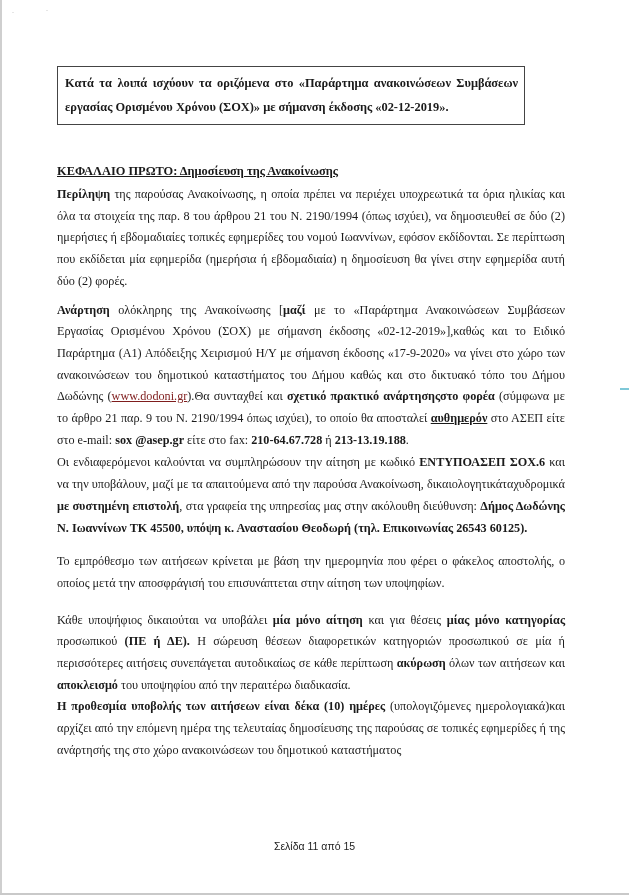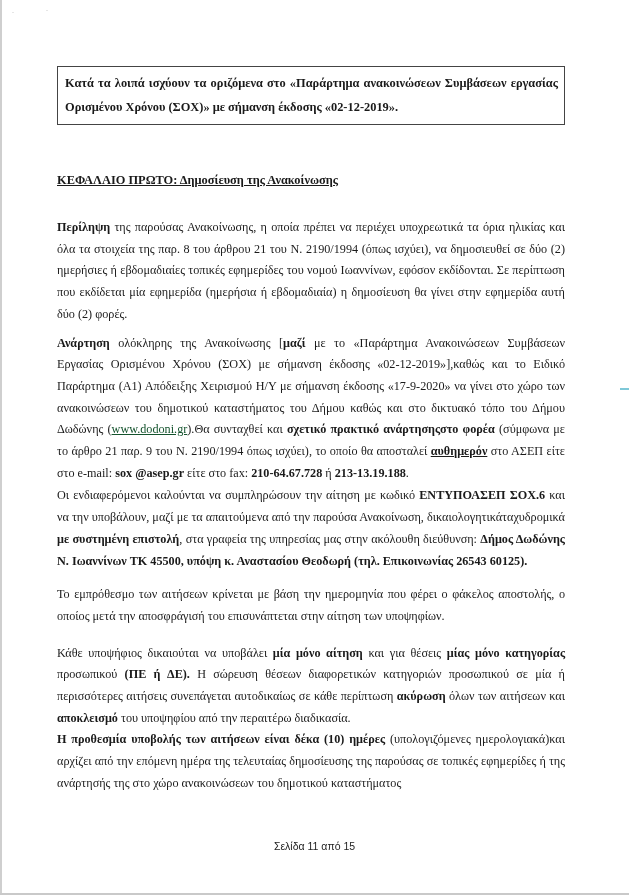--- a/index.html
+++ b/index.html
@@ -7,36 +7,36 @@
     width: 629px; height: 895px; position: relative; overflow: hidden;
     font-family: "Liberation Serif", "DejaVu Serif", serif;
     color: #1a1a1a;
   }
   .page-edge-left { position: absolute; left: 0; top: 0; width: 2px; height: 895px; background: #cfcfcf; }
   .page-edge-bottom { position: absolute; left: 0; bottom: 0; width: 629px; height: 2px; background: #c9c9c9; }
   .scan-mark { position: absolute; font-size: 6px; color: #888; }
   .margin-mark { position: absolute; left: 620px; top: 388px; width: 9px; height: 2px; background: #7ec8d8; }
 
   .notice-box {
-    position: absolute; left: 57px; top: 66px; width: 508px;
+    position: absolute; left: 57px; top: 66px; width: 468px;
     border: 1px solid #444; padding: 4px 6px 5px 7px; box-sizing: border-box;
     font-weight: bold; font-size: 12.4px; line-height: 24px; text-align: justify;
   }
 
   .content { position: absolute; left: 57px; top: 150px; width: 508px; }
   .chapter-title {
     font-weight: bold; text-decoration: underline; font-size: 12.4px; margin: 0;
     line-height: 18px;
   }
   .para {
     font-size: 12.2px; line-height: 21.7px; text-align: justify; margin: 0;
   }
   .b { font-weight: bold; }
   .bu { font-weight: bold; text-decoration: underline; }
-  .link { text-decoration: underline; color: #14532d; }
+  .link { text-decoration: underline; color: #7f1d1d; }
 
   .page-footer {
     position: absolute; left: 0; width: 629px; top: 840px; text-align: center;
     font-family: "Liberation Sans", "DejaVu Sans", sans-serif; font-size: 10.5px; color: #222;
   }
 </style>
 </head>
 <body>
 
 <div class="page-edge-left"></div>
@@ -44,23 +44,23 @@
 <div class="scan-mark" style="left:12px;top:10px;">·</div>
 <div class="scan-mark" style="left:46px;top:8px;">·</div>
 <div class="margin-mark"></div>
 
 <div class="notice-box">
   <span>Κατά τα λοιπά ισχύουν τα οριζόμενα στο «Παράρτημα ανακοινώσεων Συμβάσεων εργασίας Ορισμένου Χρόνου (ΣΟΧ)» με σήμανση έκδοσης «02-12-2019».</span>
 </div>
 
 <div class="content">
 
-  <h2 class="chapter-title" style="margin-top:21px;">ΚΕΦΑΛΑΙΟ ΠΡΩΤΟ: Δημοσίευση της Ανακοίνωσης</h2>
+  <h2 class="chapter-title" style="margin-top:12px;">ΚΕΦΑΛΑΙΟ ΠΡΩΤΟ: Δημοσίευση της Ανακοίνωσης</h2>
 
-  <p class="para" style="margin-top:28px;">
+  <p class="para" style="margin-top:4px;">
     <span class="b">Περίληψη</span><span> της παρούσας Ανακοίνωσης, η οποία πρέπει να περιέχει υποχρεωτικά τα όρια ηλικίας και όλα τα στοιχεία της παρ. 8 του άρθρου 21 του Ν. 2190/1994 (όπως ισχύει), να δημοσιευθεί σε δύο (2) ημερήσιες ή εβδομαδιαίες τοπικές εφημερίδες του νομού Ιωαννίνων, εφόσον εκδίδονται. Σε περίπτωση που εκδίδεται μία εφημερίδα (ημερήσια ή εβδομαδιαία) η δημοσίευση θα γίνει στην εφημερίδα αυτή δύο (2) φορές.</span>
   </p>
 
   <p class="para" style="margin-top:7px;">
     <span class="b">Ανάρτηση</span><span> ολόκληρης της Ανακοίνωσης [</span><span class="b">μαζί</span><span> με το «Παράρτημα Ανακοινώσεων Συμβάσεων Εργασίας Ορισμένου Χρόνου (ΣΟΧ) με σήμανση έκδοσης «02-12-2019»],καθώς και το Ειδικό Παράρτημα (Α1) Απόδειξης Χειρισμού Η/Υ με σήμανση έκδοσης «17-9-2020» να γίνει στο χώρο των ανακοινώσεων του δημοτικού καταστήματος του Δήμου καθώς και στο δικτυακό τόπο του Δήμου Δωδώνης (</span><a class="link">www.dodoni.gr</a><span>).Θα συνταχθεί και </span><span class="b">σχετικό πρακτικό ανάρτησηςστο φορέα</span><span> (σύμφωνα με το άρθρο 21 παρ. 9 του Ν. 2190/1994 όπως ισχύει), το οποίο θα αποσταλεί </span><span class="bu">αυθημερόν</span><span> στο ΑΣΕΠ είτε στο e-mail: </span><span class="b">sox @asep.gr</span><span> είτε στο fax: </span><span class="b">210-64.67.728</span><span> ή </span><span class="b">213-13.19.188</span><span>.</span>
   </p>
 
 
   <p class="para" style="margin-top:1px;">
     <span>Οι ενδιαφερόμενοι καλούνται να συμπληρώσουν την αίτηση με κωδικό </span><span class="b">ΕΝΤΥΠΟΑΣΕΠ ΣΟΧ.6</span><span> και να την υποβάλουν, μαζί με τα απαιτούμενα από την παρούσα Ανακοίνωση, δικαιολογητικάταχυδρομικά </span><span class="b">με συστημένη επιστολή</span><span>, στα γραφεία της υπηρεσίας μας στην ακόλουθη διεύθυνση: </span><span class="b">Δήμος Δωδώνης Ν. Ιωαννίνων ΤΚ 45500, υπόψη κ. Αναστασίου Θεοδωρή (τηλ. Επικοινωνίας 26543 60125).</span>

